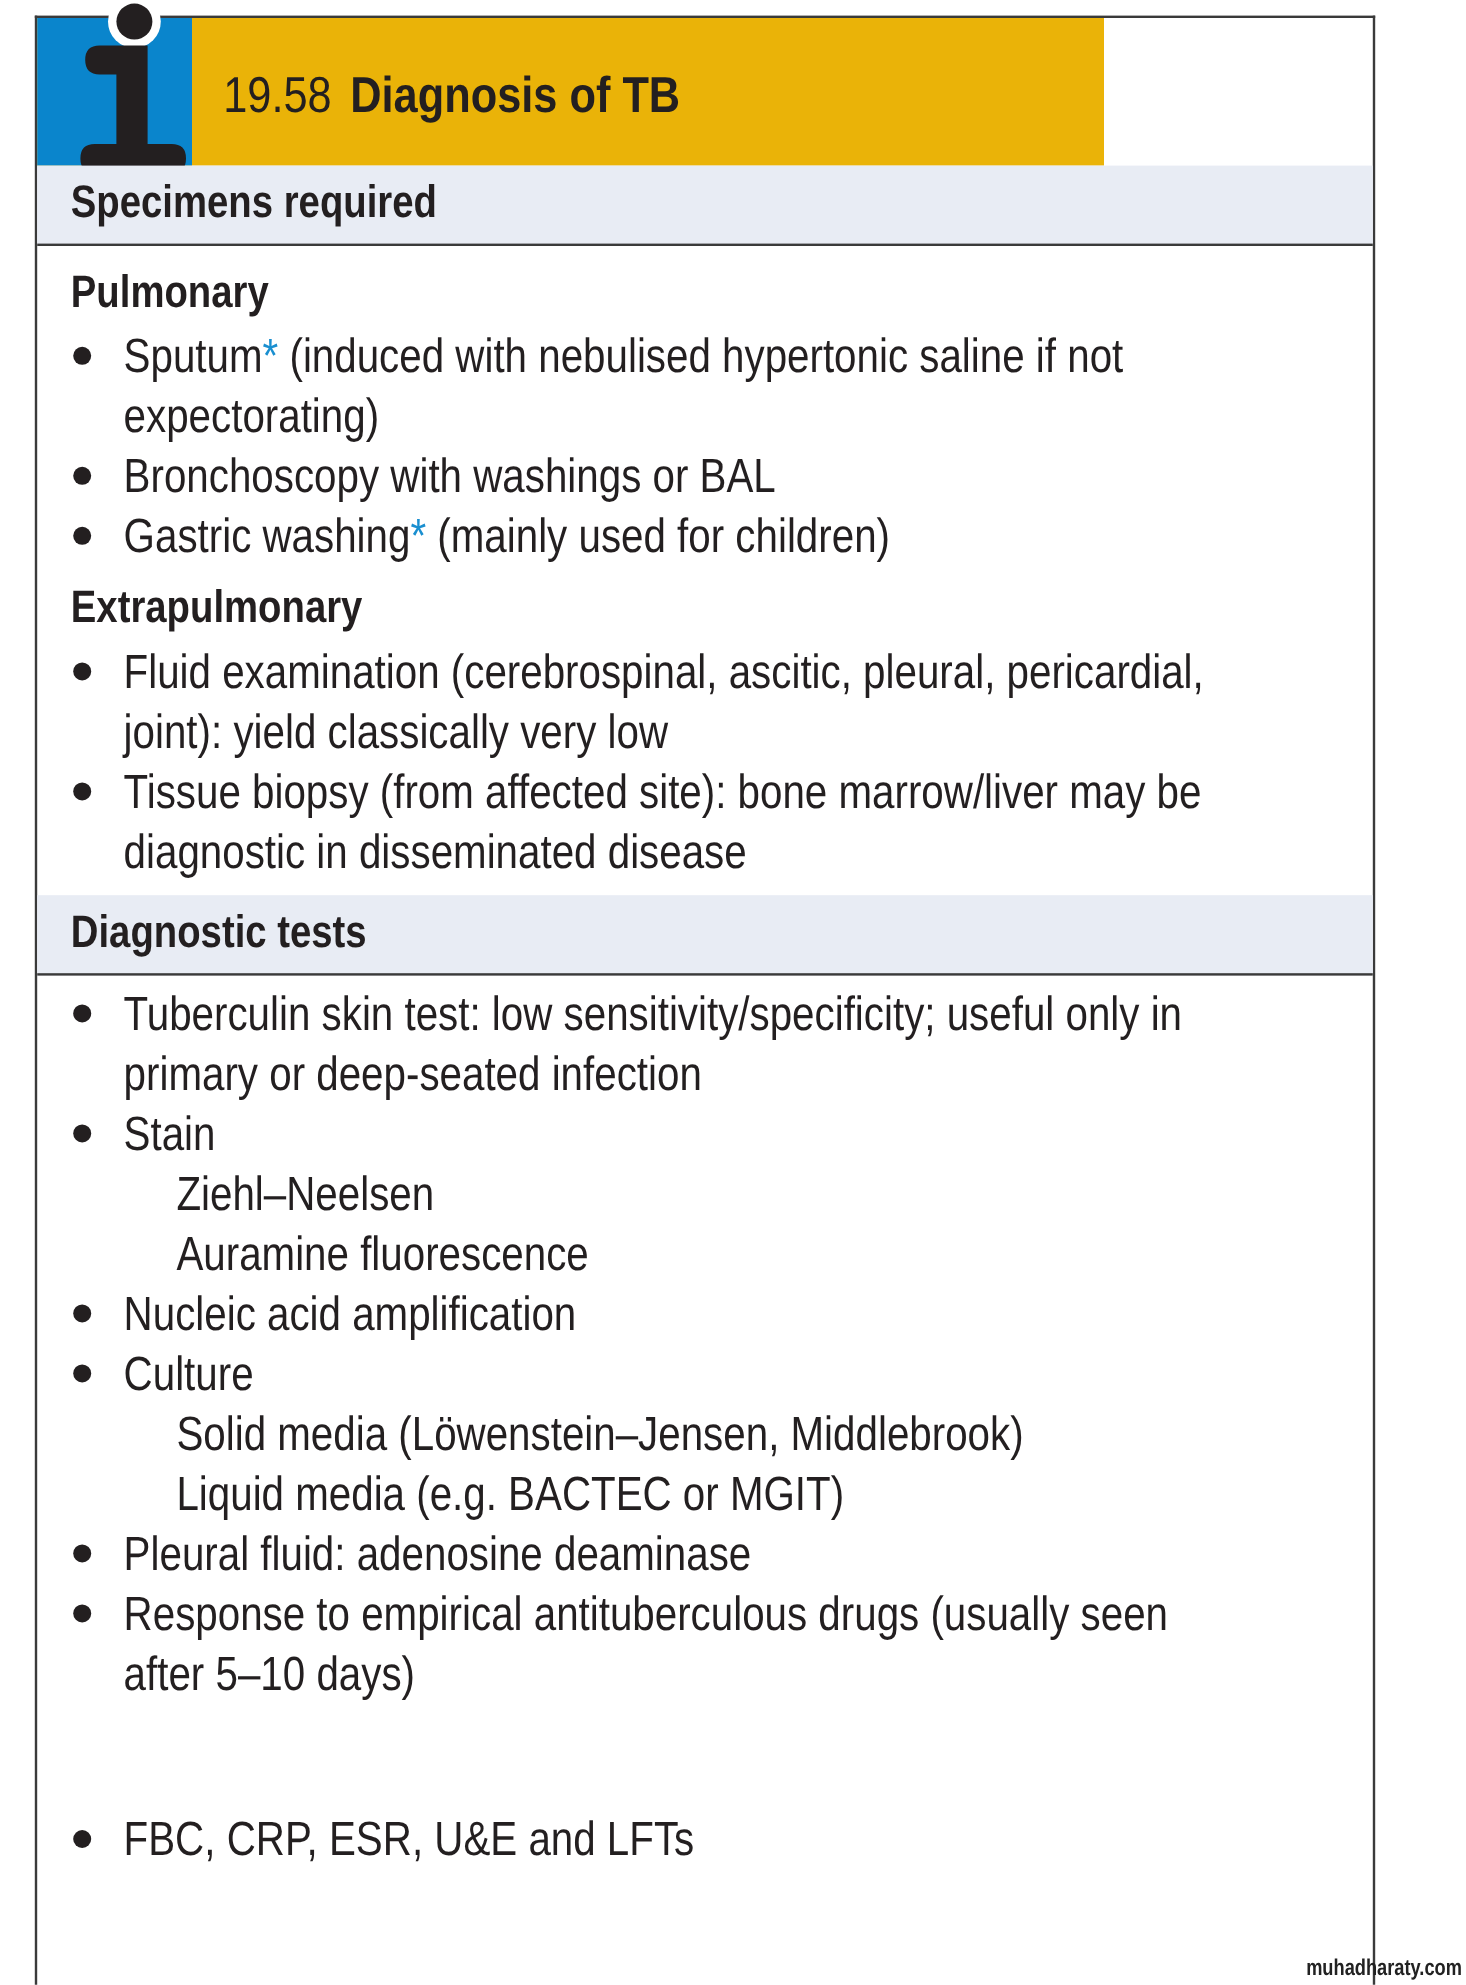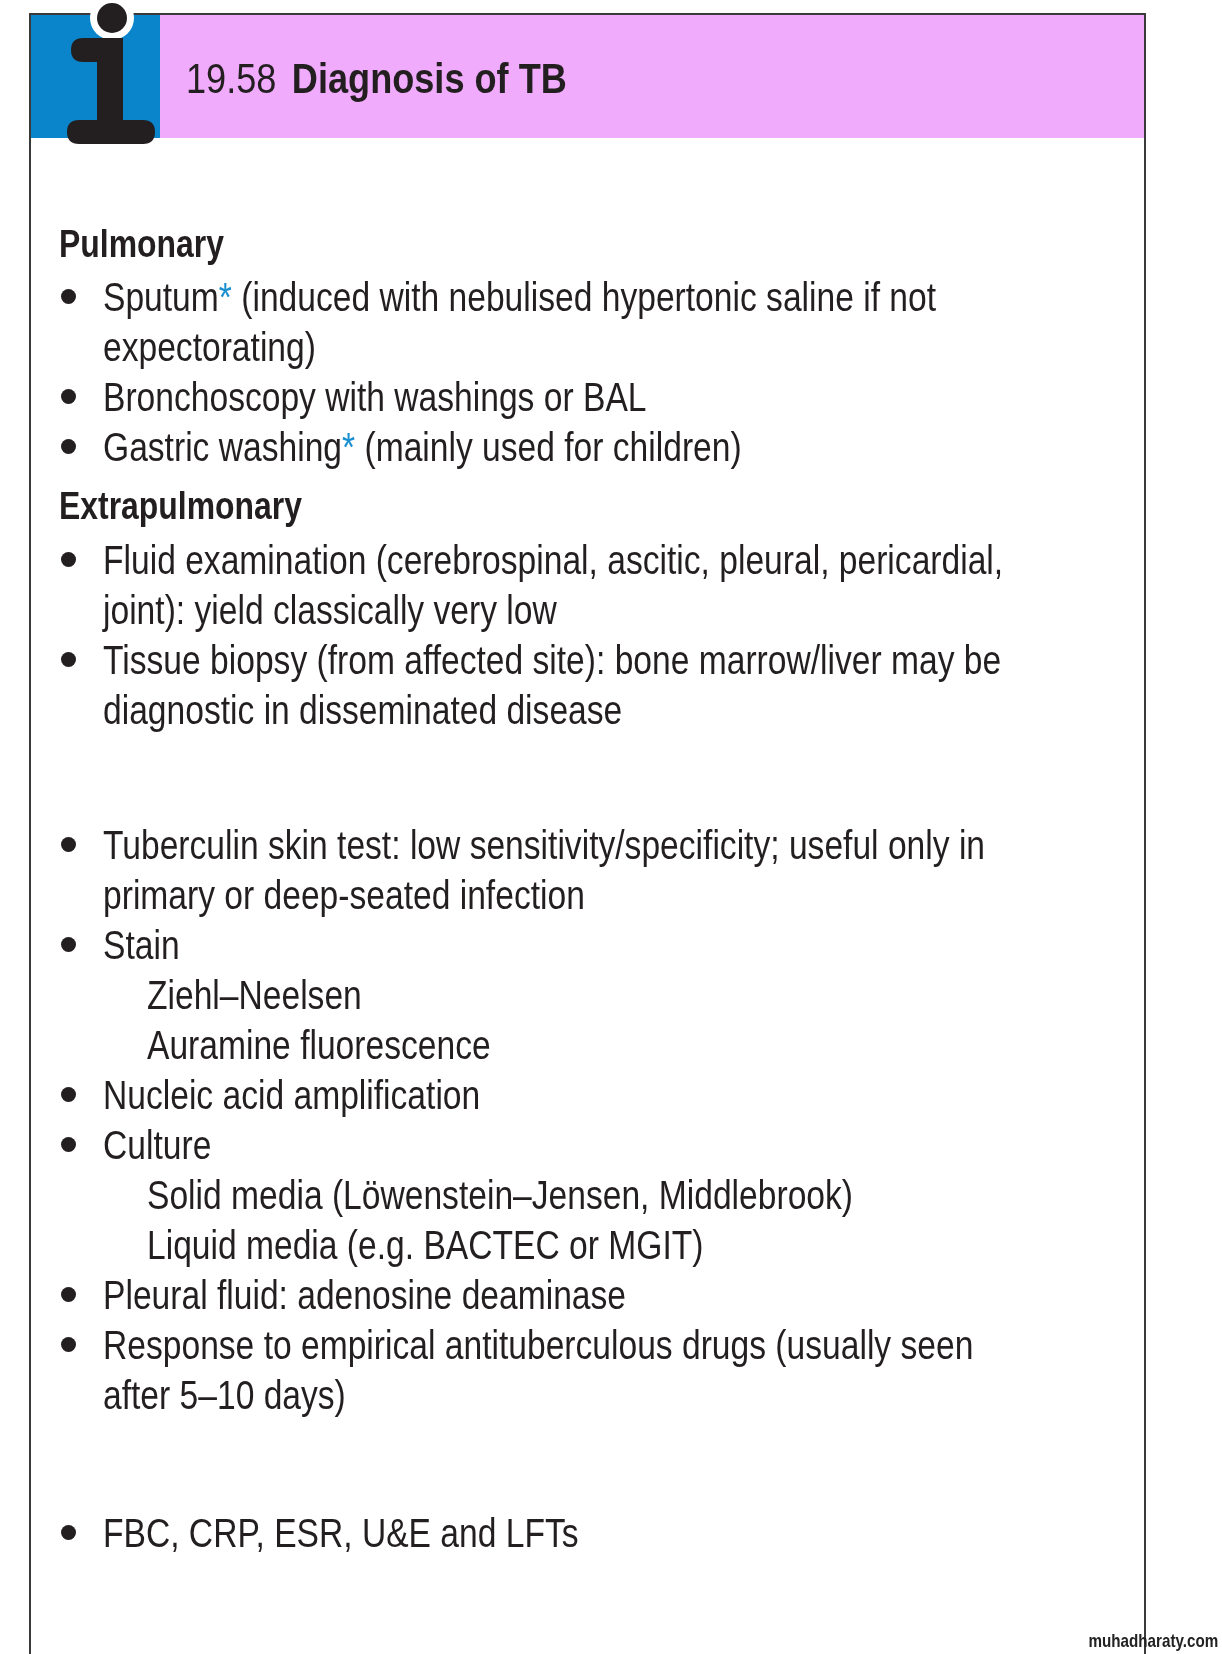--- a/index.html
+++ b/index.html
@@ -1,20 +1,20 @@
 <!DOCTYPE html>
 <html><head>
   <meta charset="utf-8">
   <style>
     html, body { margin:0; padding:0; background:#ffffff; }
     body { width:1222px; height:1654px; position:relative; overflow:hidden;
       font-family:"Liberation Sans", sans-serif; color:#231f20; }
     .box { position:absolute; left:29px; top:13px; width:1113px; height:1660px;
       border-left:2px solid #3a3a3a; border-right:2px solid #3a3a3a; border-top:2px solid #3a3a3a; }
-    .title-bar { position:absolute; left:0; top:0; width:1113px; height:123px; background:#f0abfc; }
+    .title-bar { position:absolute; left:0; top:0; width:889px; height:123px; background:#eab308; }
     .icon-block { position:absolute; left:0; top:0; width:129px; height:123px; background:#0a85cc; }
     .title-text { position:absolute; left:155px; top:0; height:123px; line-height:128px;
       font-size:42px; font-family:"Liberation Sans", sans-serif; transform:scaleX(0.86); transform-origin:left center; white-space:nowrap; }
     .title-num { font-weight:normal; margin-right:18px; }
     .title-main { font-weight:bold; }
     .sec-head { position:absolute; left:0; width:1113px; background:#e8ecf4; border-bottom:2px solid #3a3a3a; }
     .sec-head span { position:absolute; left:28px; font-weight:bold; font-size:38px;
       transform:scaleX(0.84); transform-origin:left center; white-space:nowrap; }
     .sub-head { position:absolute; left:28px; font-weight:bold; font-size:38px;
       transform:scaleX(0.84); transform-origin:left center; white-space:nowrap; }
@@ -37,20 +37,23 @@
         <circle cx="81" cy="16" r="22" fill="#ffffff"></circle>
         <circle cx="81" cy="16" r="15" fill="#231f20"></circle>
         <path d="M52 36 L92 36 L92 118 L112 118 Q124 118 124 130 Q124 142 112 142 L48 142 Q36 142 36 130 Q36 118 48 118 L66 118 L66 60 L52 60 Q40 60 40 48 Q40 36 52 36 Z" fill="#231f20"></path>
       </svg>
     </div>
     <div class="title-text">
       <span class="title-num">19.58</span><span class="title-main">Diagnosis of TB</span>
     </div>
   </div>
 
+  <div class="sec-head" style="top:123px;height:65px">
+    <span style="top:10px">Specimens required</span>
+  </div>
 
   <div class="sub-head" style="top:208px">Pulmonary</div>
 
   <div class="bullet" style="top:274px"></div>
   <div class="line" style="top:257px">
     <span>Sputum</span><span class="star">*</span><span> (induced with nebulised hypertonic saline if not</span>
   </div>
   <div class="line cont" style="top:307px">expectorating)</div>
 
   <div class="bullet" style="top:374px"></div>
@@ -64,20 +67,23 @@
   <div class="sub-head" style="top:470px">Extrapulmonary</div>
 
   <div class="bullet" style="top:537px"></div>
   <div class="line" style="top:520px">Fluid examination (cerebrospinal, ascitic, pleural, pericardial,</div>
   <div class="line cont" style="top:570px">joint): yield classically very low</div>
 
   <div class="bullet" style="top:637px"></div>
   <div class="line" style="top:620px">Tissue biopsy (from affected site): bone marrow/liver may be</div>
   <div class="line cont" style="top:670px">diagnostic in disseminated disease</div>
 
+  <div class="sec-head" style="top:731px;height:65px">
+    <span style="top:10px">Diagnostic tests</span>
+  </div>
 
   <div class="bullet" style="top:822px"></div>
   <div class="line" style="top:805px">Tuberculin skin test: low sensitivity/specificity; useful only in</div>
   <div class="line cont" style="top:855px">primary or deep-seated infection</div>
 
   <div class="bullet" style="top:922px"></div>
   <div class="line" style="top:905px">Stain</div>
   <div class="line indent" style="top:955px">Ziehl–Neelsen</div>
   <div class="line indent" style="top:1005px">Auramine fluorescence</div>
 

